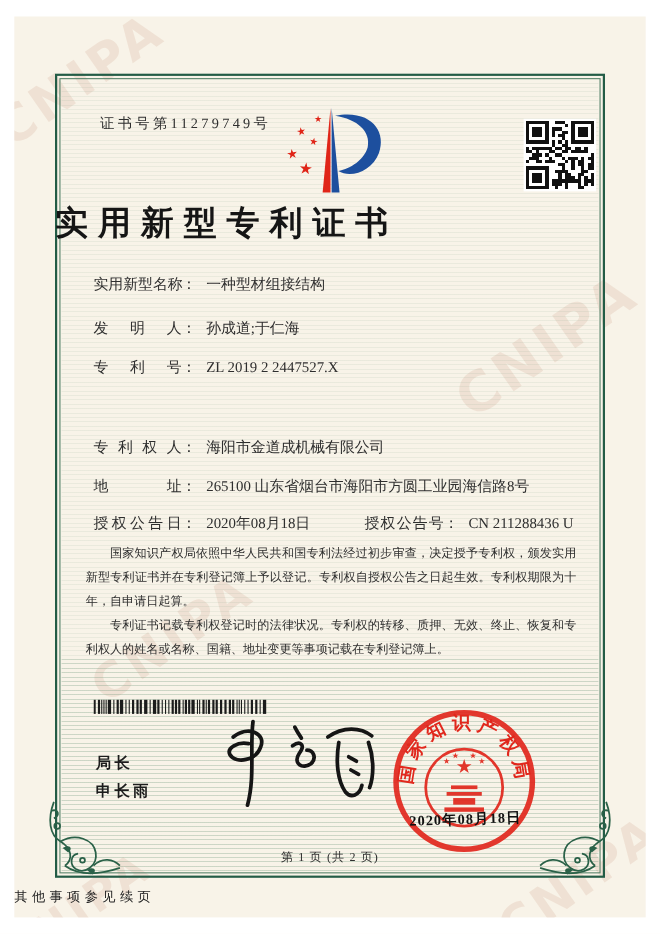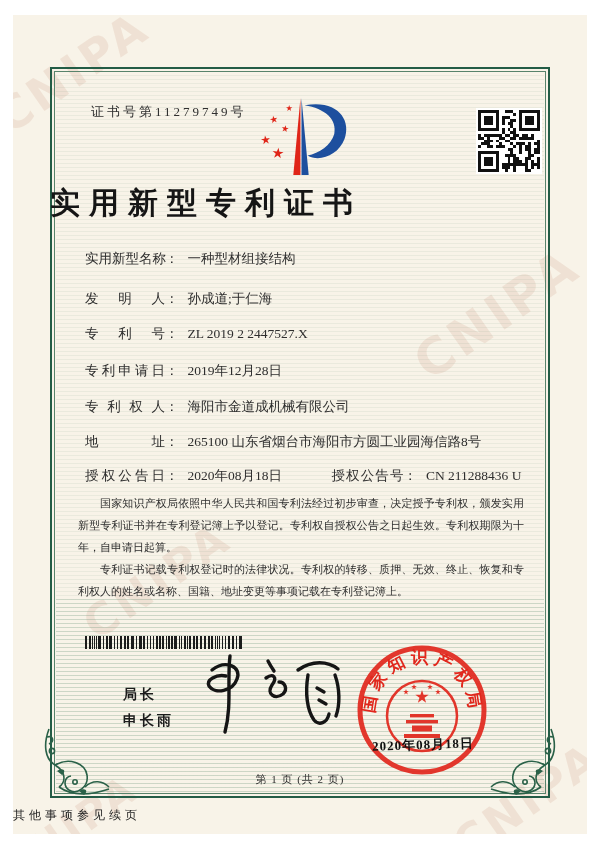--- a/index.html
+++ b/index.html
@@ -45,21 +45,21 @@
   .row .col { margin-right:9px; }
   .row .lab2 { display:inline-block; width:72px; text-align:justify; text-align-last:justify; vertical-align:bottom; margin-left:46px; }
   .paras {
     position:absolute; left:65px; top:477px; width:446px; font-size:11px; line-height:22px;
     text-align:justify; color:#2e2e2e;
   }
   .paras p { margin:0; text-indent:2em; }
   .barcode { position:absolute; left:72px; top:621px; width:158px; height:13px; }
   .signer {
     position:absolute; left:74px; top:666px; font-family:"DejaVu Sans","Liberation Sans",sans-serif;
-    font-weight:700; font-size:14px; letter-spacing:3px; line-height:26px; color:#1c1c1c;margin-left:36px;
+    font-weight:700; font-size:14px; letter-spacing:3px; line-height:26px; color:#1c1c1c;
   }
   .signature { position:absolute; left:175px; top:633px; width:165px; height:95px; }
   .seal { position:absolute; left:341px; top:627px; width:136px; height:136px; }
   .seal-date {
     position:absolute; left:345px; top:721px; width:130px; text-align:center;
     font-size:13px; font-weight:600; letter-spacing:1px; color:#111; transform:rotate(-2deg);
   }
   .page-ind {
     position:absolute; left:37px; top:757px; width:500px; text-align:center;
     font-size:11px; letter-spacing:1px; color:#2f2f2f;
@@ -284,23 +284,20 @@
 
   <div class="row" style="top:235px">
     <span class="lab">实用新型名称</span><span class="col">：</span><span>一种型材组接结构</span>
   </div>
   <div class="row" style="top:275px">
     <span class="lab">发明人</span><span class="col">：</span><span>孙成道;于仁海</span>
   </div>
   <div class="row" style="top:310px">
     <span class="lab">专利号</span><span class="col">：</span><span>ZL 2019 2 2447527.X</span>
   </div>
-  <div class="row" style="top:347px">
-    <span class="lab">专利申请日</span><span class="col">：</span><span>2019年12月28日</span>
-  </div>
   <div class="row" style="top:383px">
     <span class="lab">专利权人</span><span class="col">：</span><span>海阳市金道成机械有限公司</span>
   </div>
   <div class="row" style="top:418px">
     <span class="lab">地址</span><span class="col">：</span><span>265100 山东省烟台市海阳市方圆工业园海信路8号</span>
   </div>
   <div class="row" style="top:452px">
     <span class="lab">授权公告日</span><span class="col">：</span><span>2020年08月18日</span>
     <span class="lab2">授权公告号</span><span class="col">：</span><span>CN 211288436 U</span>
   </div>

